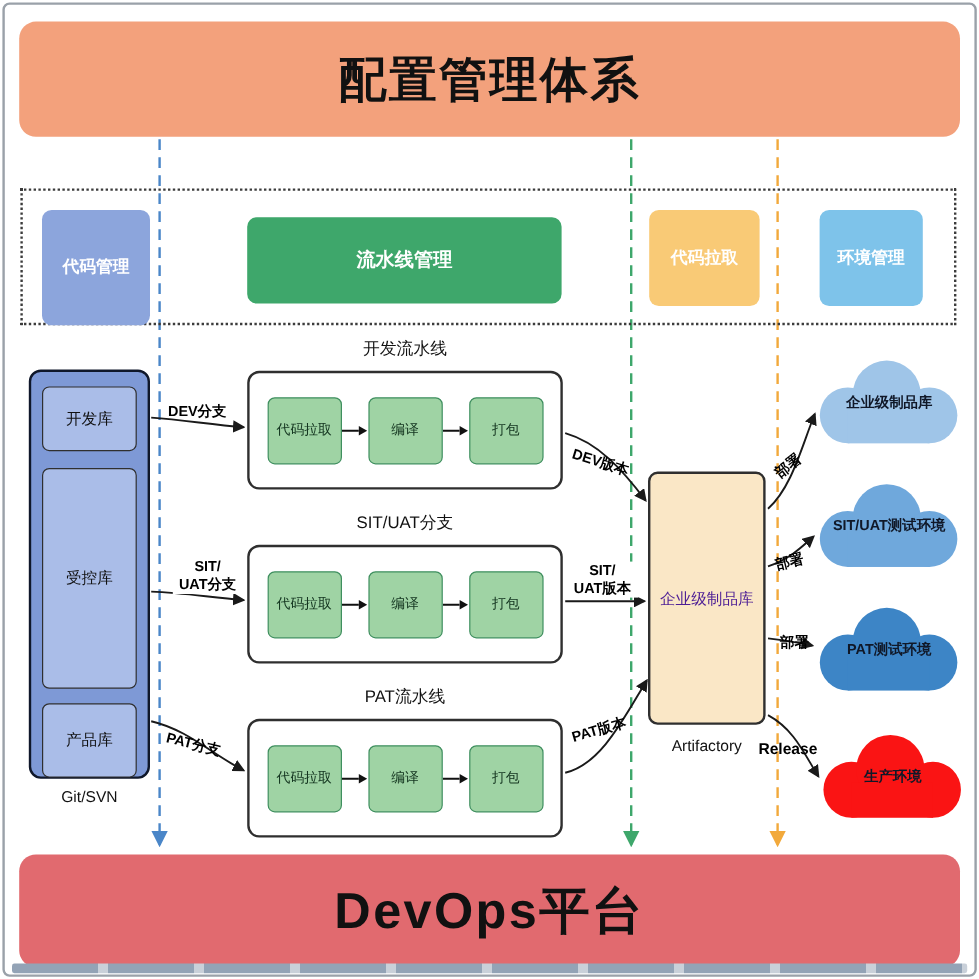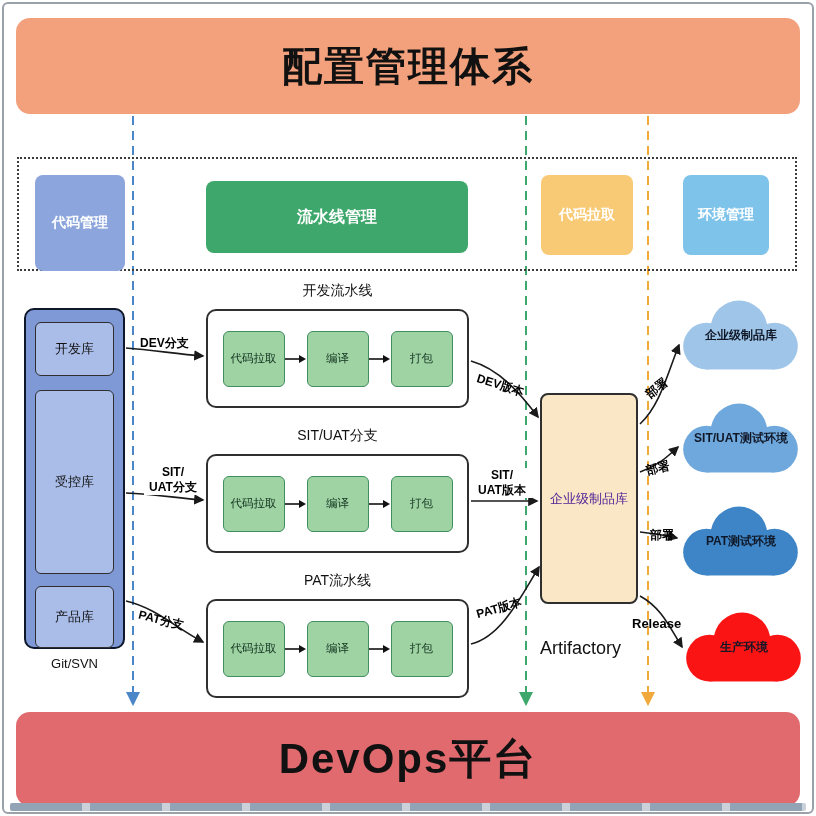--- a/index.html
+++ b/index.html
@@ -32,21 +32,21 @@
   
   .pipeline{left:202px;width:263px;z-index:3;position:absolute;}
   #pipe-0{top:278px;} #pipe-1{top:423px;} #pipe-2{top:568px;}
   .pipeline-title{height:20px;font-size:14px;color:#111;text-align:center;margin-bottom:7px;}
   .pipeline-box{height:95px;background:#fff;border:2px solid #2f2f2f;border-radius:10px;display:flex;align-items:center;justify-content:center;}
   .step{width:60px;height:54px;border:1.5px solid #3f8f5f;border-radius:6px;font-size:11.5px;color:#12331e;flex:0 0 auto;}
   .step-arrow{flex:0 0 auto;margin:0 0;}
 
   
   #artifact-box{left:536px;top:389px;width:98px;height:211px;border:2px solid #2f2f2f;border-radius:8px;font-size:13px;color:#4c1d95;z-index:3;}
-  #artifact-caption{left:536px;top:634px;width:98px;font-size:18px;color:#111;text-align:left;z-index:3;}
+  #artifact-caption{left:536px;top:610px;width:98px;font-size:13px;color:#111;text-align:center;z-index:3;}
 
   
   .env{position:absolute;width:142px;height:82px;z-index:3;}
   #env-0{left:666px;top:291px;} #env-1{left:666px;top:394px;}
   #env-2{left:666px;top:497px;} #env-3{left:669px;top:603px;}
   .env svg{position:absolute;left:0;top:0;width:100%;height:100%;}
   .env-label{position:absolute;left:0;right:0;top:32px;text-align:center;font-size:12px;font-weight:bold;color:#101828;}
 
   
   .flow-label{position:absolute;font-size:12px;font-weight:bold;color:#000;z-index:6;white-space:nowrap;}

